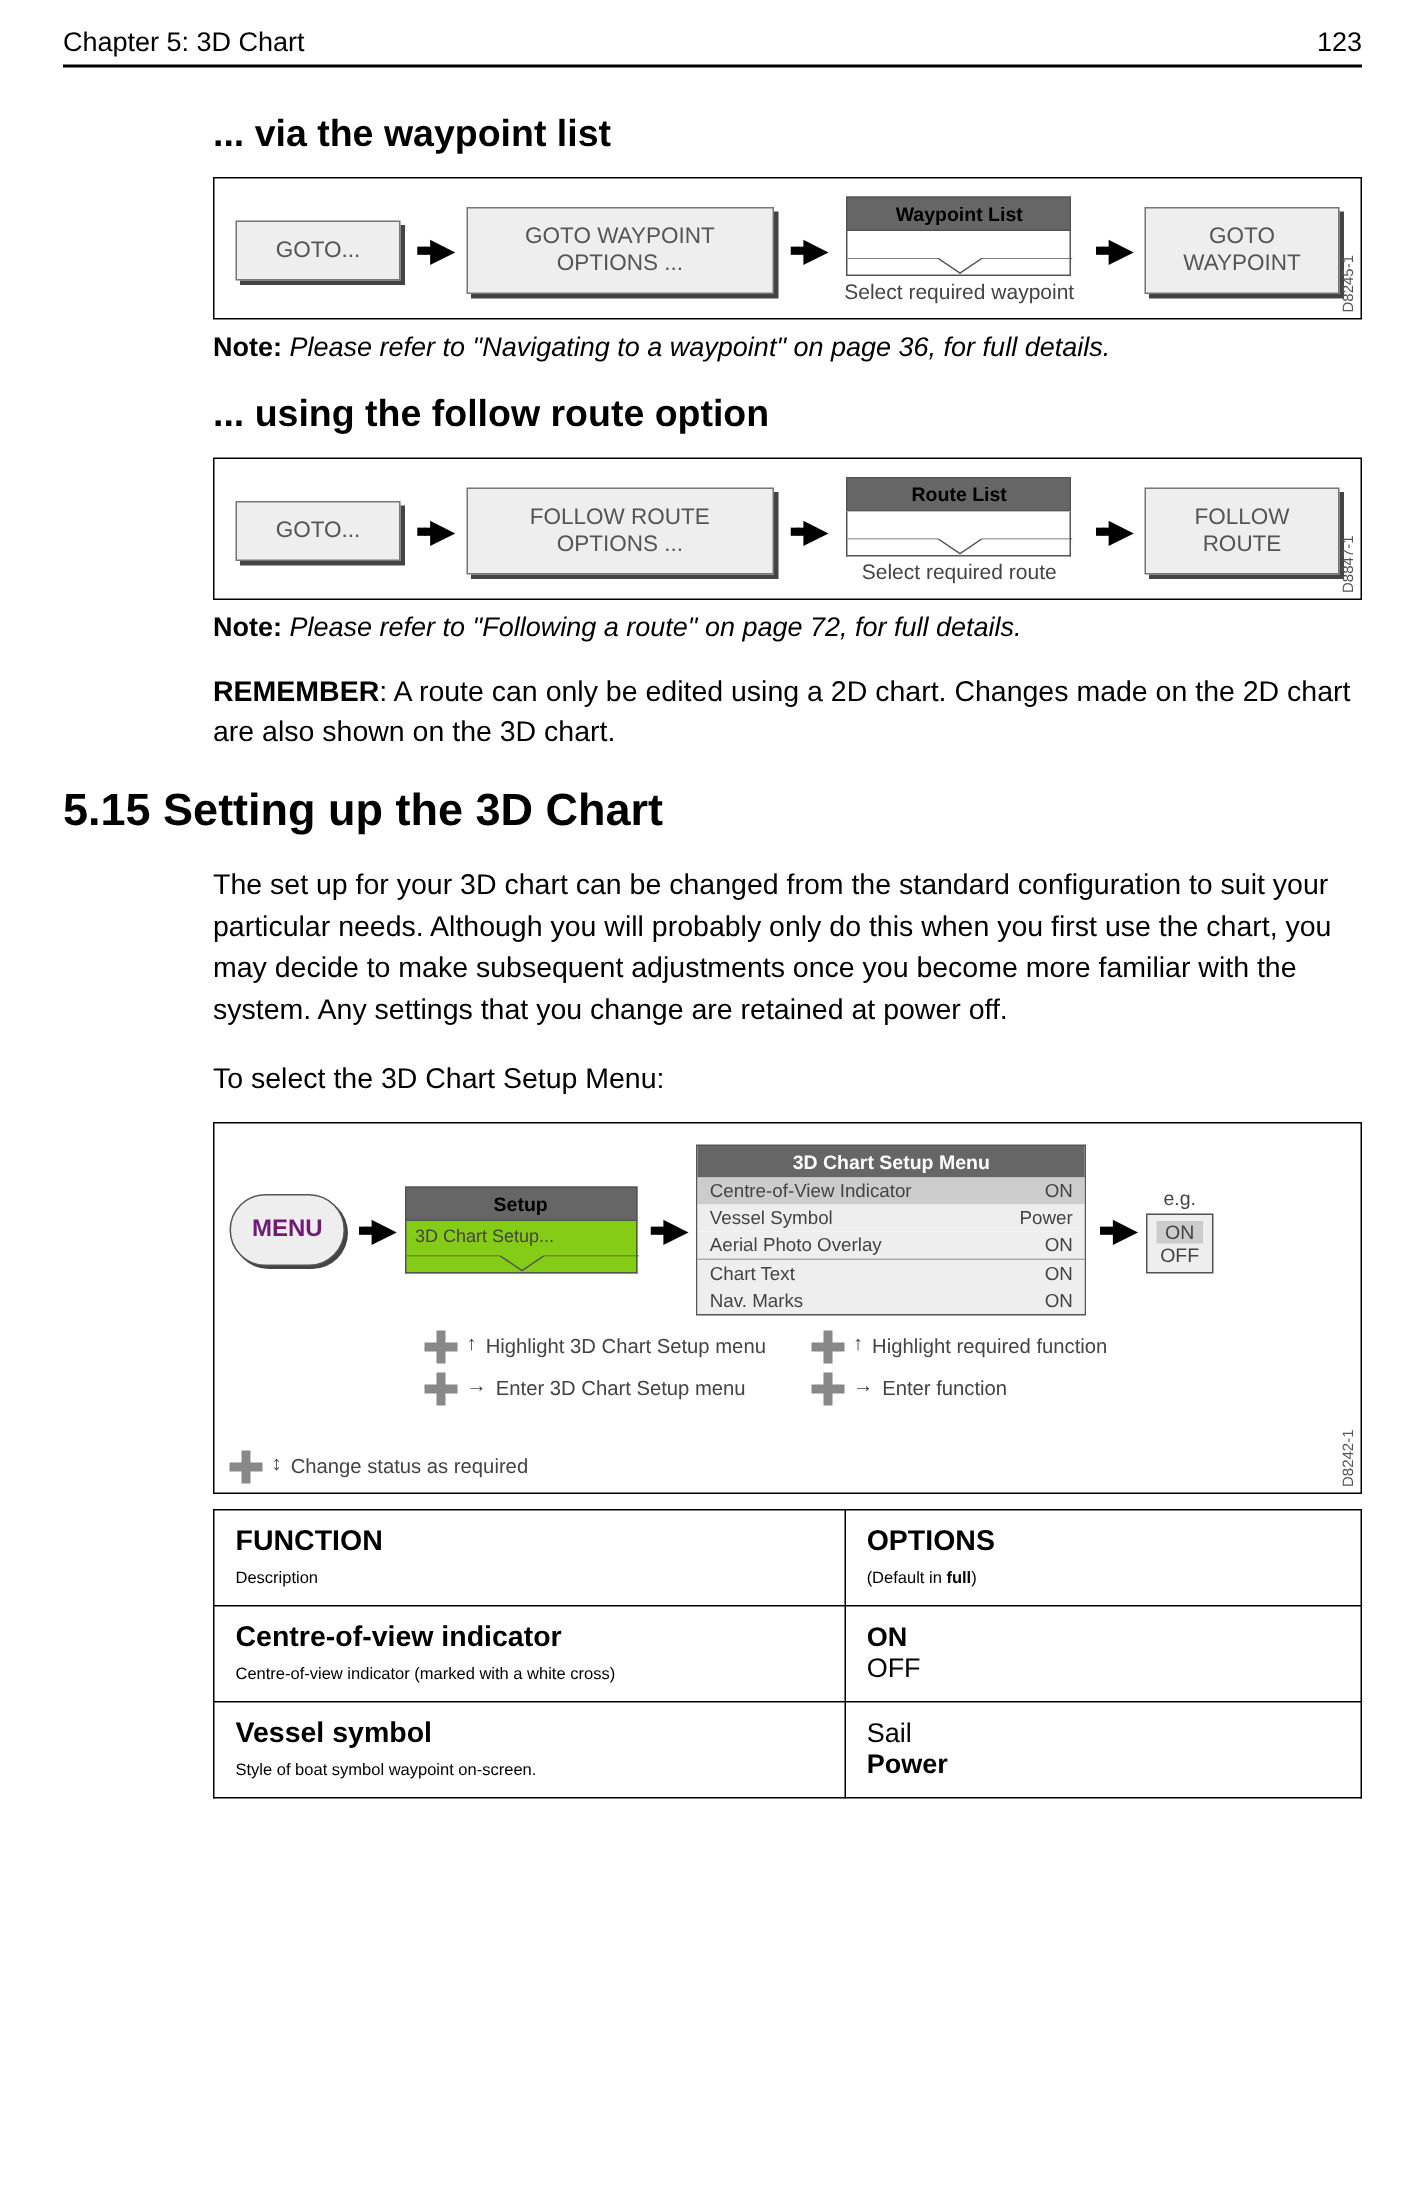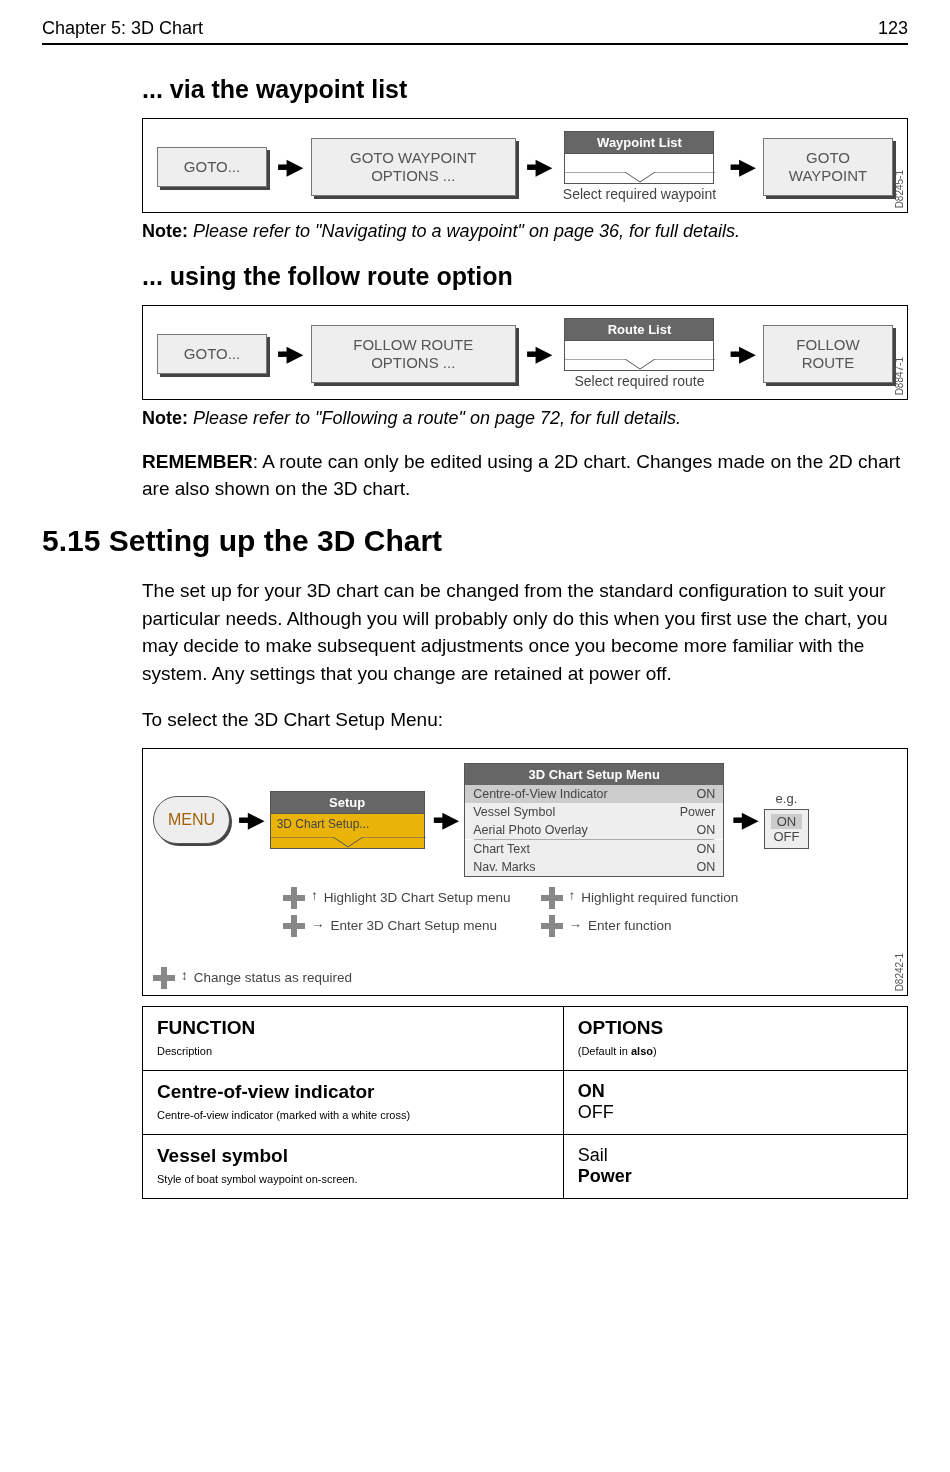--- a/index.html
+++ b/index.html
@@ -61,21 +61,21 @@
     color:#000;
   }
   .listpanel {
     display:flex;
     flex-direction:column;
     align-items:center;
     min-width: 160px;
   }
   .listhdr {
     background:#666;
-    color:#ffffff;
+    color:#000000;
     font-weight:bold;
     font-size:13px;
     text-align:center;
     padding:3px 0;
     width: 150px;
     border:1px solid #555;
   }
   .listbody {
     background:#fff;
     border:1px solid #555;
@@ -132,28 +132,28 @@
     display:flex;
     align-items:flex-start;
     gap:8px;
   }
   .menu-oval {
     border:1px solid #555;
     border-radius: 26px;
     box-shadow: 2px 2px 0 #444;
     padding: 14px 14px;
     font-size:16px;
-    color:#a16207;
+    color:#701a75;
     background:#eee;
-    font-weight:normal;
+    font-weight:bold;
     align-self:center;
   }
   .setup-panel { min-width:155px; align-self:center;}
   .setup-panel .listbody2 {
-    background:#eab308;
+    background:#84cc16;
     border:1px solid #555;
     border-top:none;
     width:155px;
     font-size:12px;
     color:#444;
     padding:3px 6px;
     height:35px;
     position:relative;
   }
   .menucard {
@@ -164,21 +164,21 @@
     background:#fff;
   }
   .menucard .title {
     background:#666; color:#fff; font-weight:bold; text-align:center; padding:3px 0; font-size:13px;
   }
   .menucard .row {
     display:flex; justify-content:space-between; padding:2px 8px;
     background:#eee;
   }
   .menucard .row.sel { background:#ccc; }
-  .menucard .grp2 { border-top:1px solid #aaa;border-radius:12px; }
+  .menucard .grp2 { border-top:1px solid #aaa; }
   .eg-col { display:flex; flex-direction:column; align-items:center; font-size:13px; color:#444; align-self:center;}
   .eg-box { border:1px solid #555; background:#eee; padding:4px 6px; margin-top:3px; text-align:center;}
   .eg-box .sel { background:#ccc; padding:0 6px; display:inline-block;}
   .navhints {
     display:flex;
     gap:30px;
     margin-top:10px;
     font-size:13.5px;
     color:#444;
     flex-wrap:wrap;
@@ -377,21 +377,21 @@
 
     <table class="opts">
       <tbody>
           <tr>
         <td style="width:55%">
           <span class="fn">FUNCTION</span><br>
           <span class="desc">Description</span>
         </td>
         <td>
           <span class="fn">OPTIONS</span><br>
-          <span class="desc"><span>(Default in </span><b>also</b><span>)</span></span>
+          <span class="desc"><span>(Default in </span><b>full</b><span>)</span></span>
         </td>
       </tr>
       <tr>
         <td>
           <span class="fn">Centre-of-view indicator</span><br>
           <span class="desc">Centre-of-view indicator (marked with a white cross)</span>
         </td>
         <td>
           <b>ON</b><br>
           <span>OFF</span>

